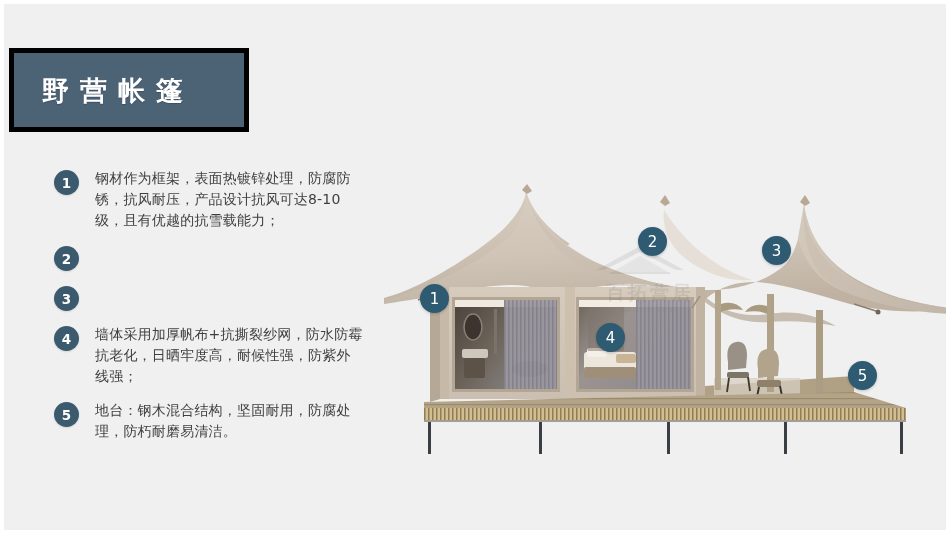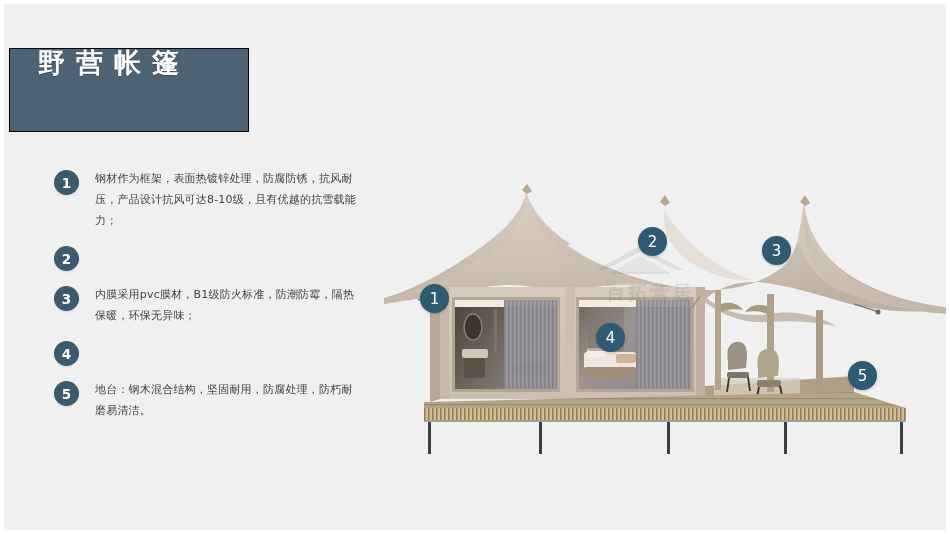--- a/index.html
+++ b/index.html
@@ -16,23 +16,23 @@
     border:4px solid #ffffff;
     box-sizing:border-box;
     overflow:hidden;
   }
 
   
   #title-block{
     position:absolute;left:5px;top:44px;
     width:240px;height:84px;
     background:#4c6275;
-    border:1px solid #000000;
+    border:5px solid #000000;
     box-sizing:border-box;
-    display:flex;align-items:flex-start;
+    display:flex;align-items:center;
   }
   #title-text{
     color:#ffffff;
     font-size:27px;
     font-weight:bold;
     letter-spacing:11px;
     padding-left:28px;
     line-height:1;
     text-shadow:0 1px 1px rgba(0,0,0,.18);
   }
@@ -54,21 +54,21 @@
     color:#ffffff;
     font-size:13.5px;
     font-weight:bold;
     display:flex;align-items:center;justify-content:center;
     margin-top:2px;
     box-shadow:0 1px 2px rgba(0,0,0,.12);
   }
   .feature-text{
     margin-left:16px;
     color:#3f3f3f;
-    font-size:11px;
+    font-size:14px;
     line-height:21px;
     width:268px;
     letter-spacing:.2px;
   }
 
   
   #tent-figure{
     position:absolute;left:380px;top:160px;
     width:570px;height:290px;
   }
@@ -130,25 +130,25 @@
       <div class="badge">1</div>
       <div class="feature-text">钢材作为框架，表面热镀锌处理，防腐防锈，抗风耐压，产品设计抗风可达8-10级，且有优越的抗雪载能力；</div>
     </div>
 
     <div class="feature-row">
       <div class="badge">2</div>
     </div>
 
     <div class="feature-row">
       <div class="badge">3</div>
-      <div class="feature-text">内膜采用pvc膜材，B1级防火标准，防潮防霉，隔热保暖，环保无异味；</div>
     </div>
 
     <div class="feature-row">
       <div class="badge">4</div>
+      <div class="feature-text">墙体采用加厚帆布+抗撕裂纱网，防水防霉抗老化，日晒牢度高，耐候性强，防紫外线强；</div>
     </div>
 
     <div class="feature-row">
       <div class="badge">5</div>
       <div class="feature-text">地台：钢木混合结构，坚固耐用，防腐处理，防朽耐磨易清洁。</div>
     </div>
 
   </div>
 
   <div id="tent-figure">

